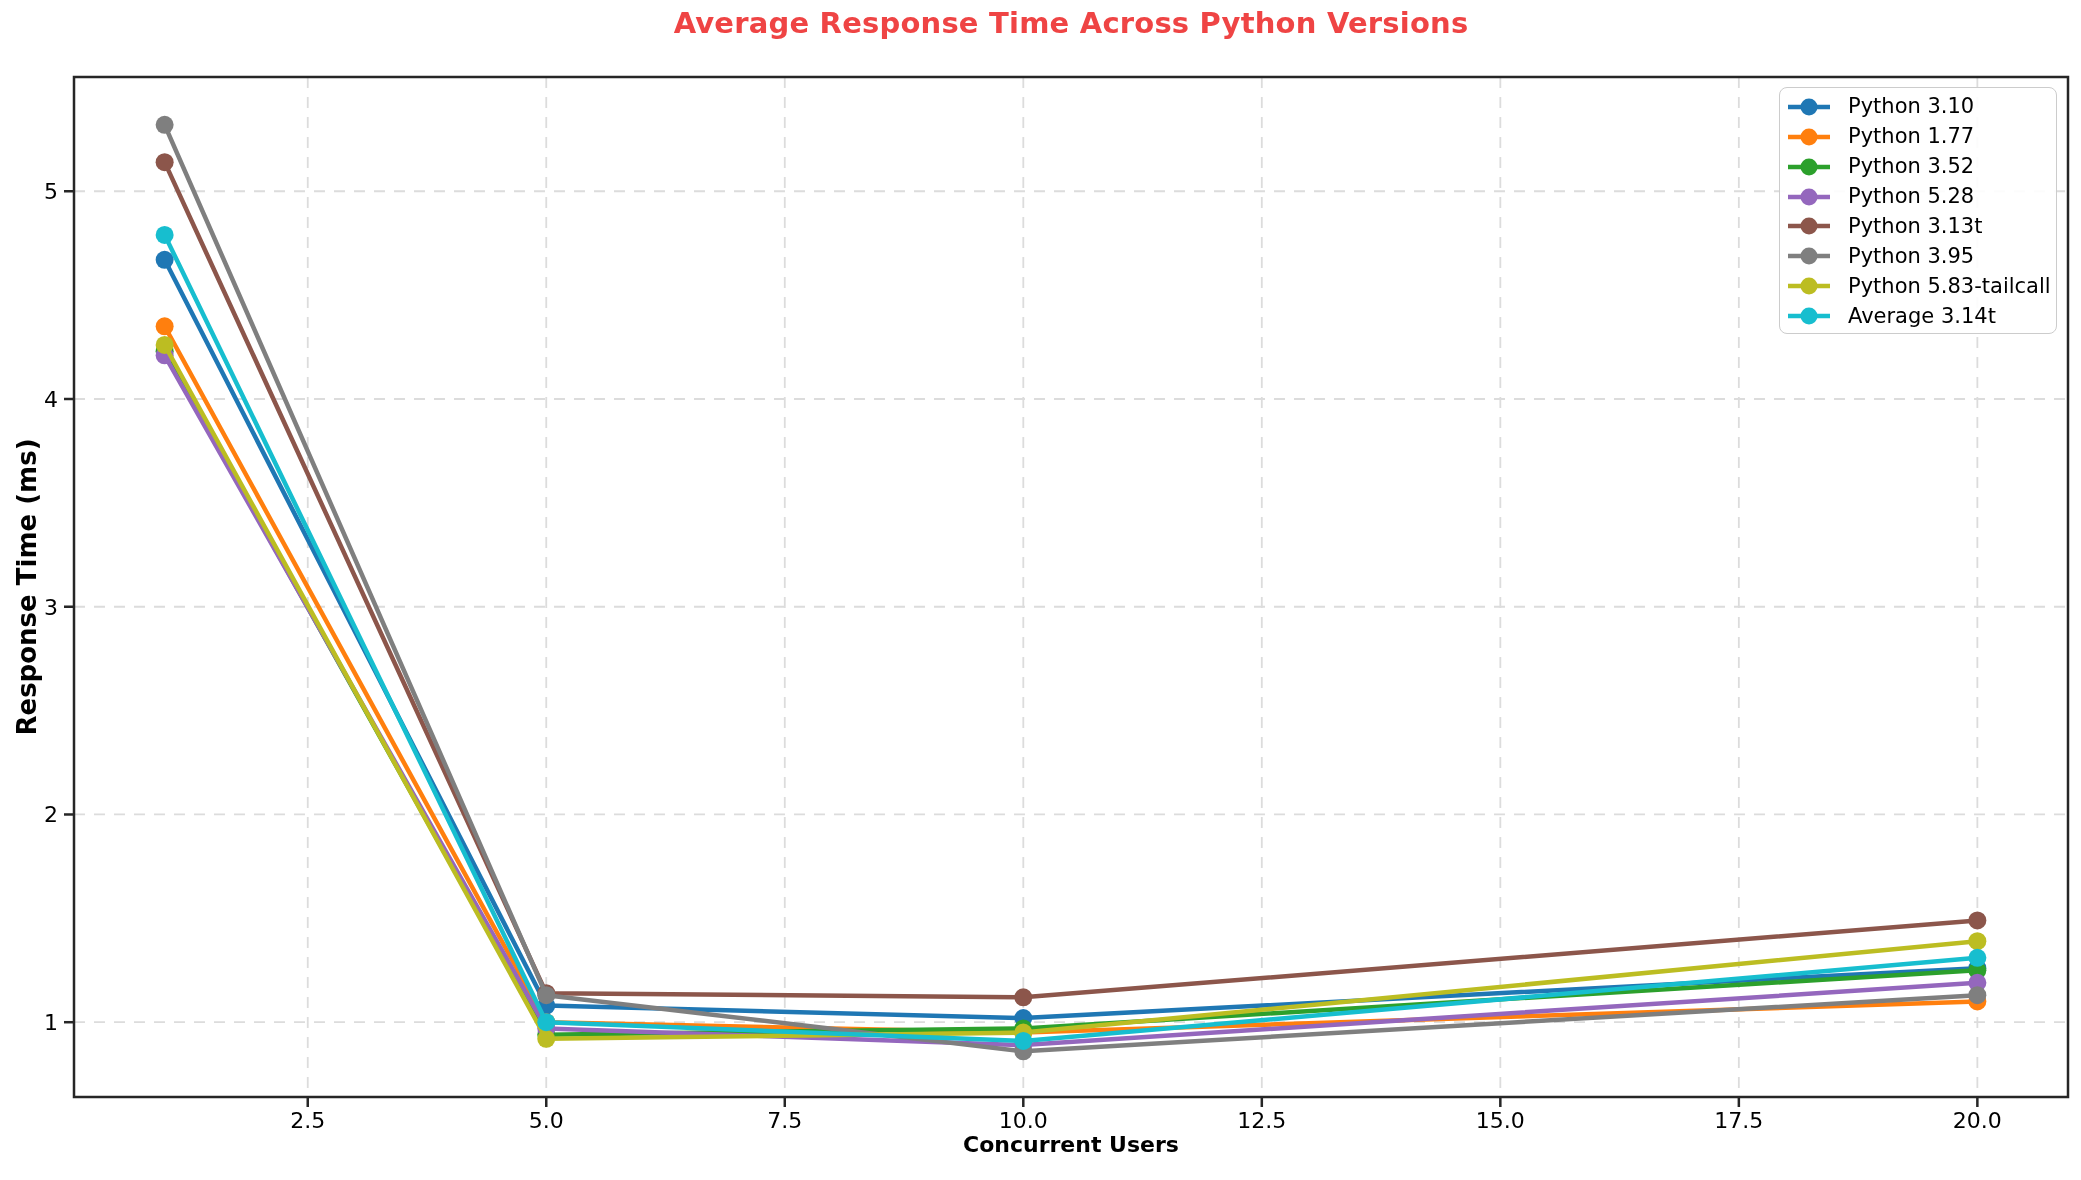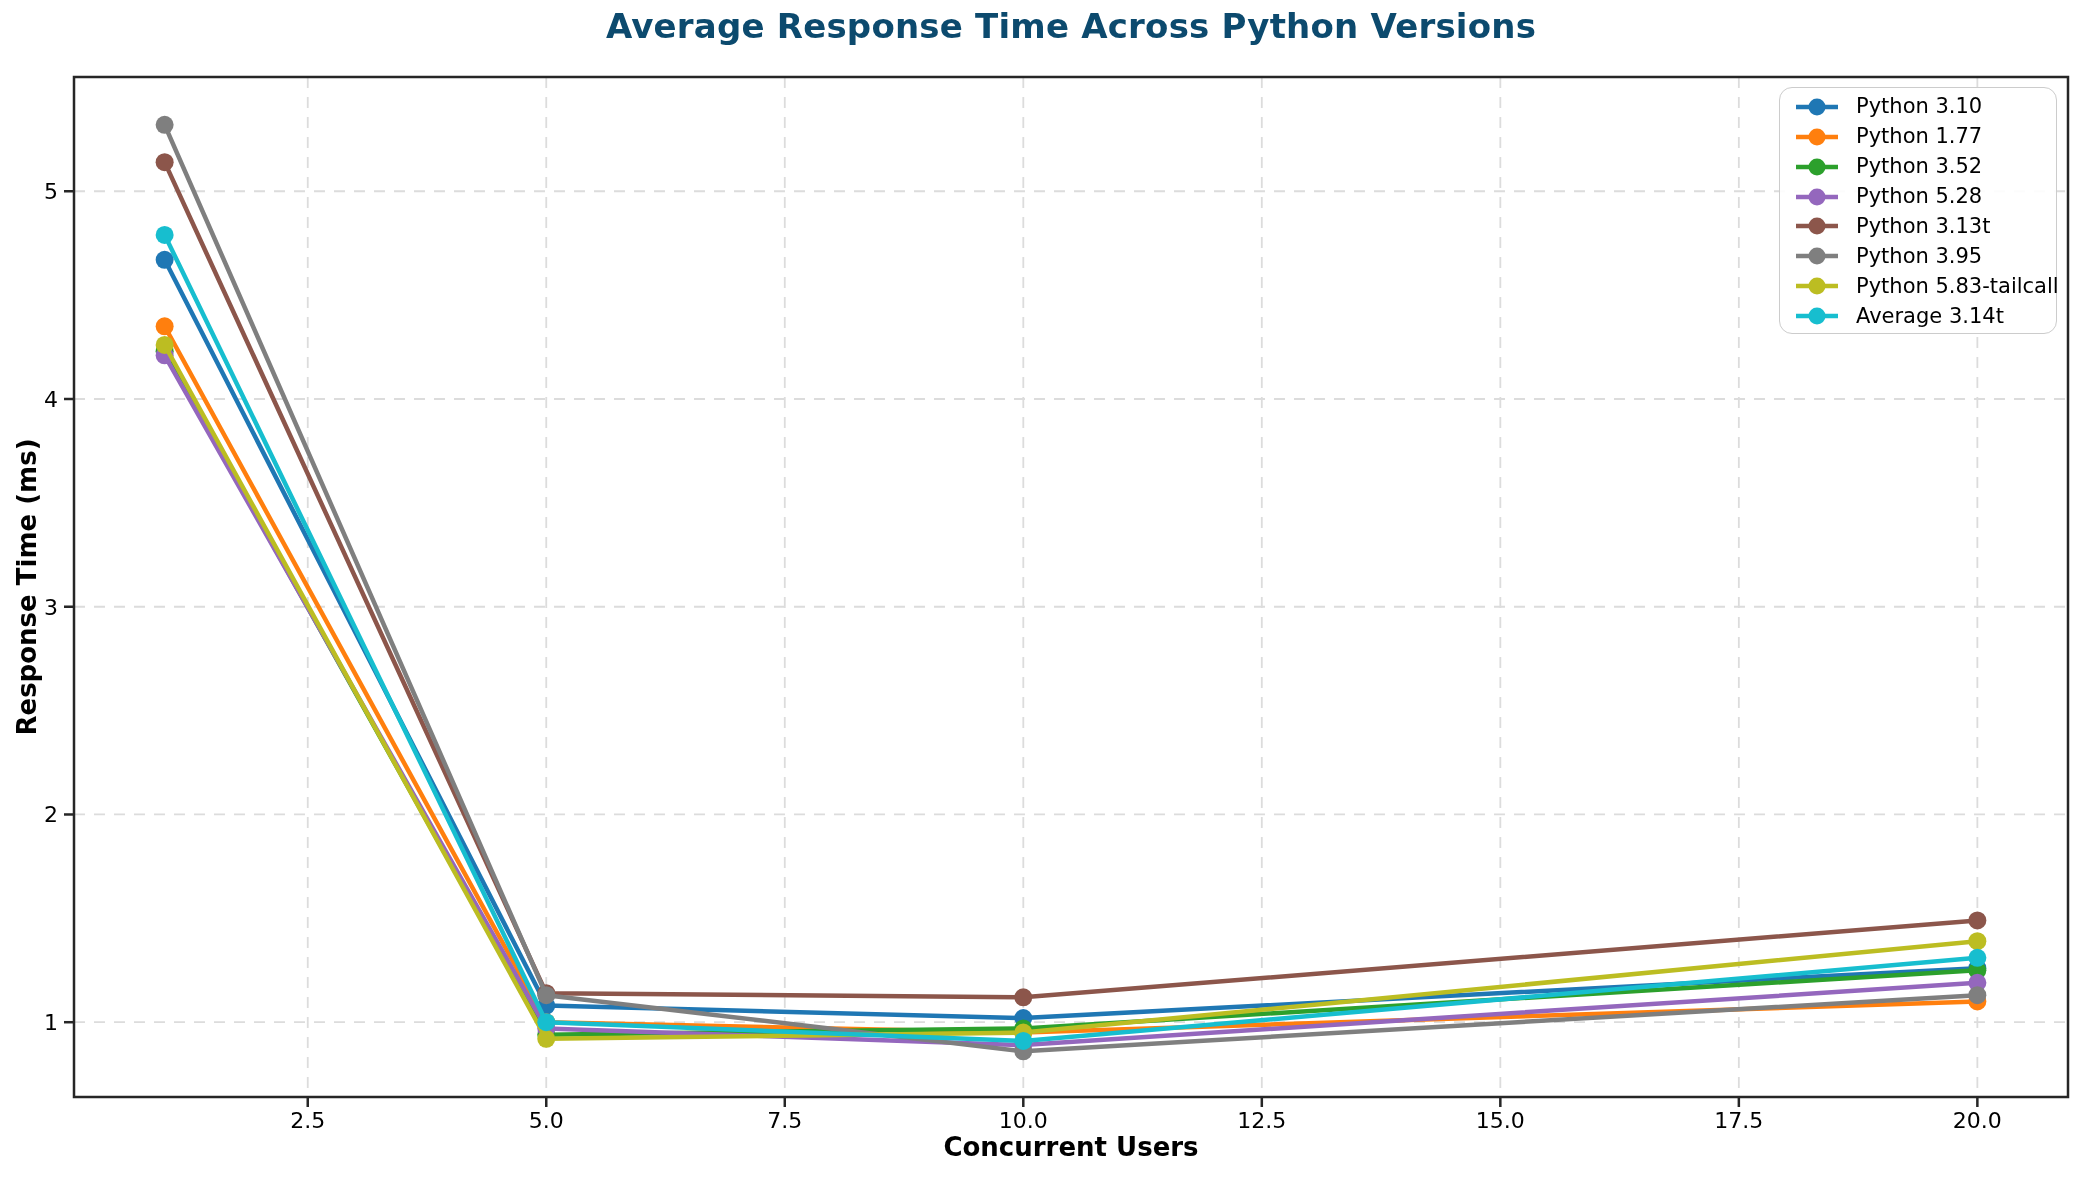--- a/index.html
+++ b/index.html
@@ -6,42 +6,42 @@
   .figure{
     position:relative;
     width:2081px;height:1180px;
     background:#ffffff;
     font-family:"DejaVu Sans",sans-serif;
     overflow:hidden;
   }
   .chart-title{
     position:absolute;left:74px;top:6px;width:1994px;
     text-align:center;
-    font-size:34px;font-weight:bold;color:#0c4a6e;
+    font-size:29px;font-weight:bold;color:#ef4444;
     letter-spacing:0.2px;
   }
   .xlabel{
     position:absolute;left:74px;top:1132px;width:1994px;
     text-align:center;
-    font-size:26px;font-weight:bold;color:#000;
+    font-size:22px;font-weight:bold;color:#000;
   }
   .ylabel{
     position:absolute;left:27px;top:587px;
     transform:translate(-50%,-50%) rotate(-90deg);
     font-size:26px;font-weight:bold;color:#000;
     white-space:nowrap;
   }
   svg#plot{position:absolute;left:0;top:0;}
   .legend{
     position:absolute;left:1779px;top:87px;width:278px;height:247px;
     box-sizing:border-box;
     background:rgba(255,255,255,0.9);
-    border:1.5px solid #cccccc;border-radius:13px;
+    border:1.5px solid #cccccc;border-radius:8px;
     display:flex;flex-direction:column;
-    padding:4px 0 2px 8px;
+    padding:4px 0 2px 0;
   }
   .legend-item{
     display:flex;align-items:center;
     height:30.1px;padding-left:7px;
   }
   .legend-sample{flex:0 0 auto;margin-right:17px;}
   .legend-label{
     font-size:21px;color:#000;line-height:1;
     white-space:nowrap;
   }

